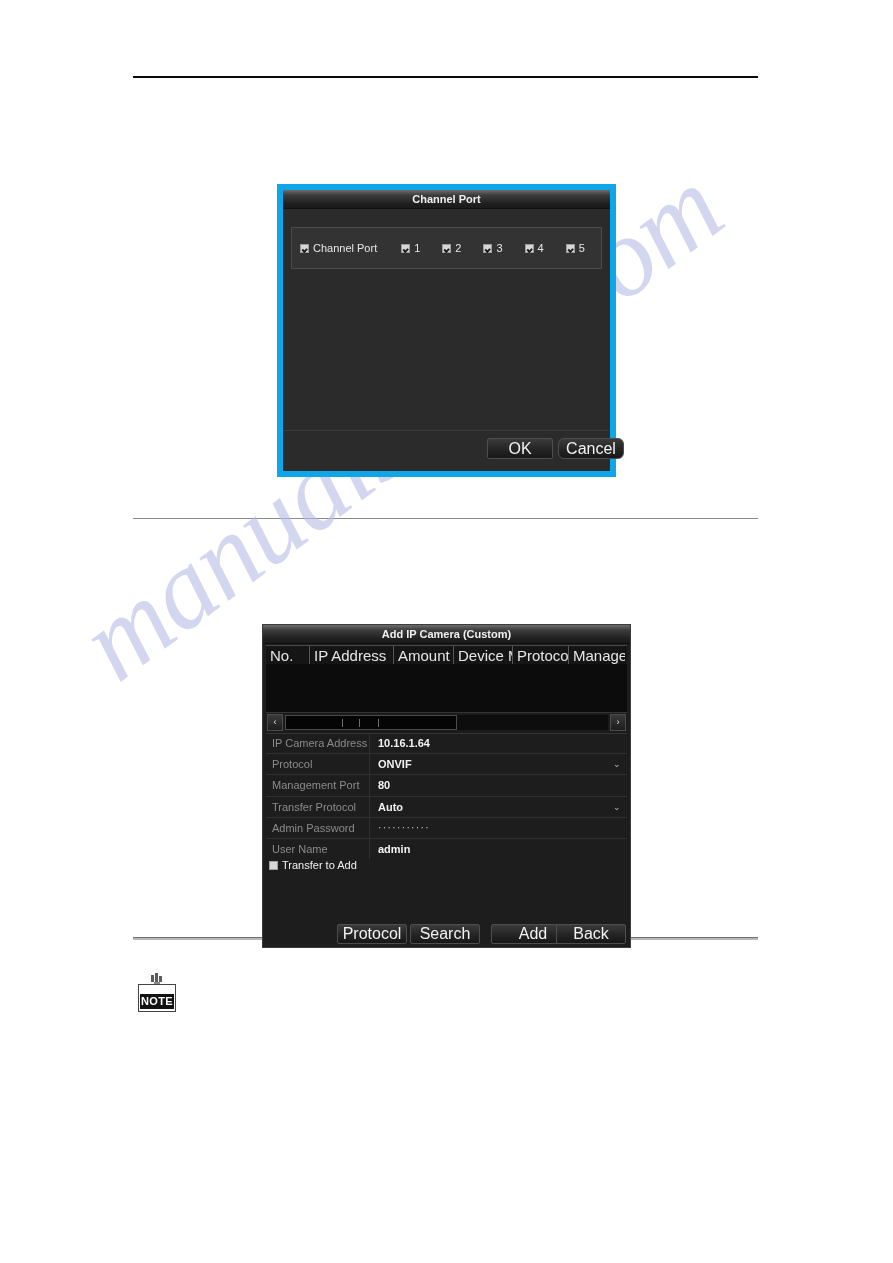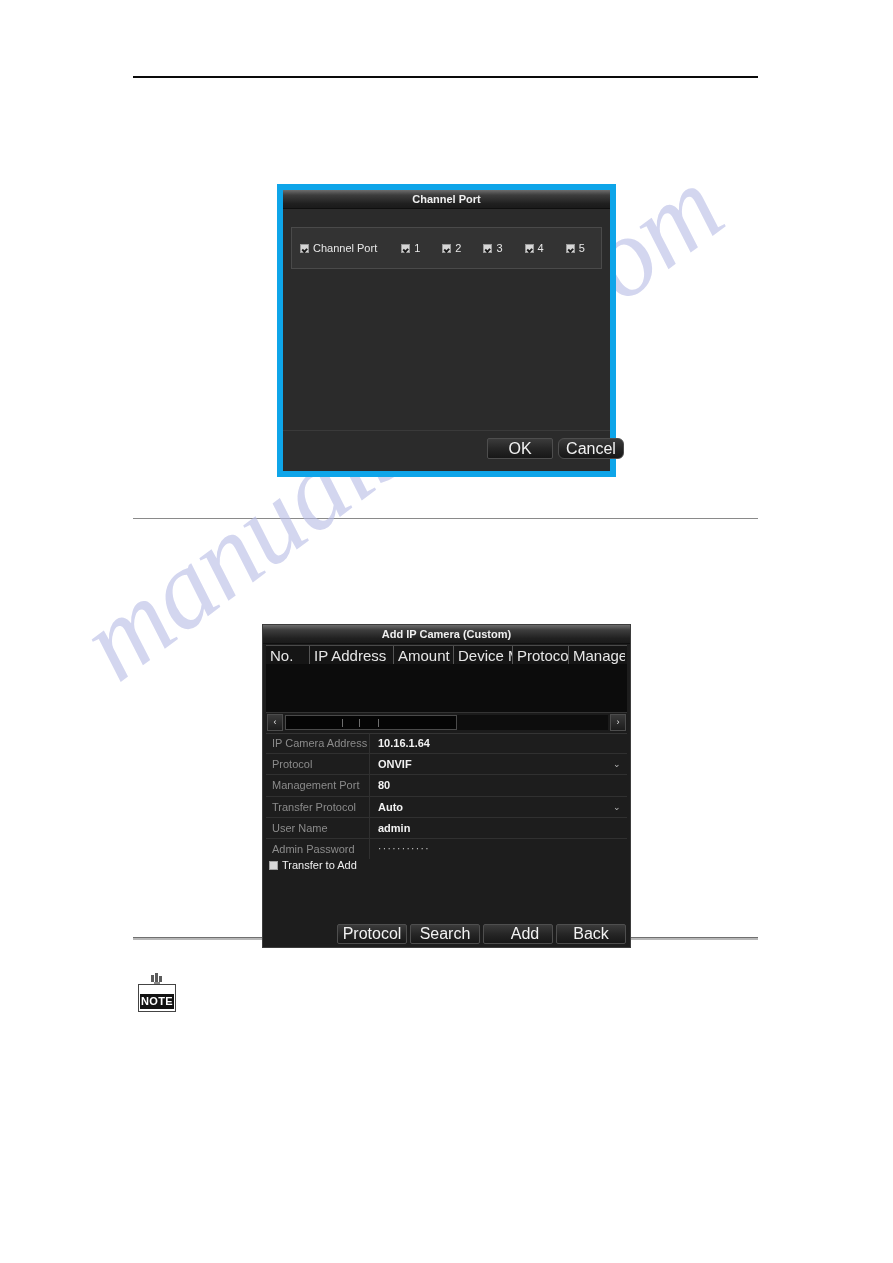--- a/index.html
+++ b/index.html
@@ -315,21 +315,21 @@
   }
   .ipc-footer .btn {
     position: absolute;
     top: 0;
     height: 20px;
     line-height: 18px;
     width: 70px;
   }
   #btn-protocol { left: 74px; }
   #btn-search   { left: 147px; }
-  #btn-add      { left: 220px; padding-left: 14px; }
+  #btn-add      { left: 228px; padding-left: 14px; }
   #btn-back     { left: 293px; }
 
   
   .note-icon {
     position: absolute;
     left: 138px;
     top: 973px;
     width: 38px;
     height: 40px;
   }
@@ -466,27 +466,27 @@
       <div class="frm-value">80</div>
     </div>
 
     <div class="frm-row">
       <div class="frm-label">Transfer Protocol</div>
       <div class="frm-value">Auto</div>
       <span class="caret">⌄</span>
     </div>
 
     <div class="frm-row">
+      <div class="frm-label">Admin Password</div>
+      <div class="frm-value dots">···········</div>
+    </div>
+
+    <div class="frm-row">
       <div class="frm-label">User Name</div>
       <div class="frm-value">admin</div>
-    </div>
-
-    <div class="frm-row">
-      <div class="frm-label">Admin Password</div>
-      <div class="frm-value dots">···········</div>
     </div>
 
   </div>
 
   <div class="ipc-continue">
     <span class="cbx-sq"></span>
     <span class="lbl">Transfer to Add</span>
   </div>
 
   <div class="ipc-footer">

